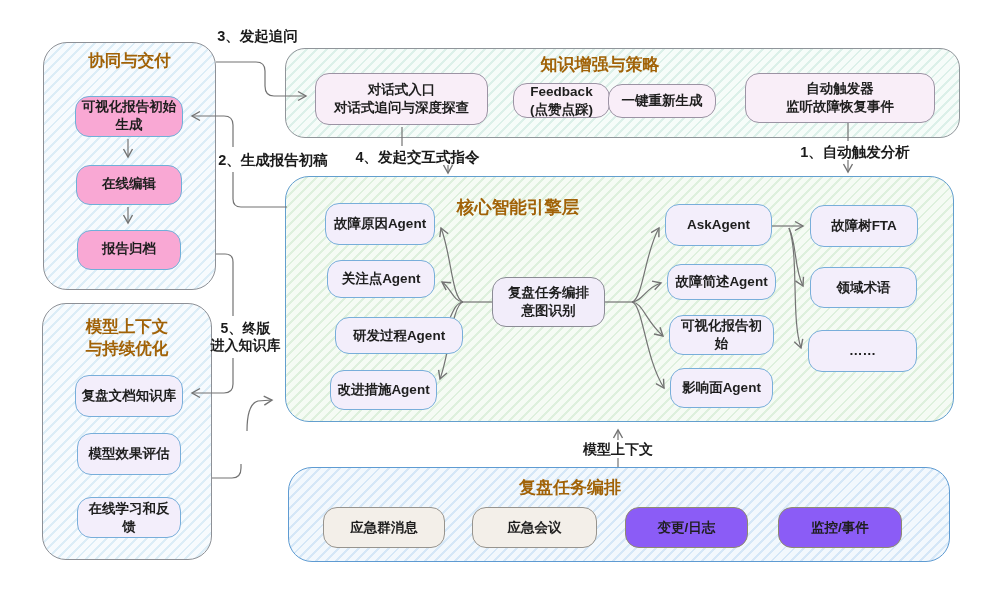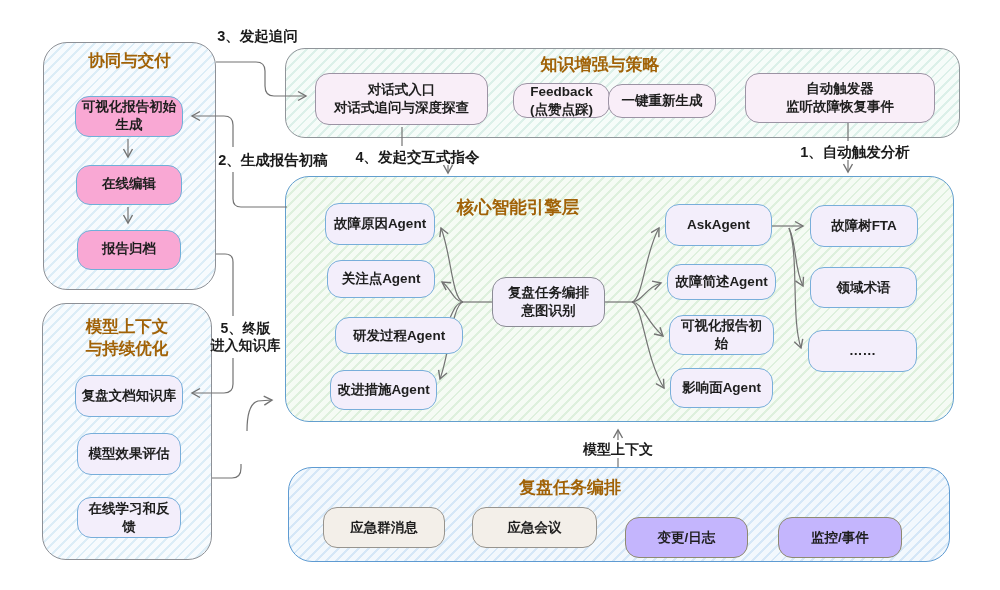--- a/index.html
+++ b/index.html
@@ -17,21 +17,21 @@
   .node{
     position:absolute;box-sizing:border-box;border-radius:14px;
     display:flex;flex-direction:column;align-items:center;justify-content:center;
     text-align:center;font-weight:700;font-size:13.5px;line-height:1.3;padding:2px 5px;color:#1e1e1e;
   }
   .n-blue   {background:#f9a8d4;border:1.4px solid #6fb0d9;font-family:Liberation Mono, monospace;}
   .n-lav    {background:#f3eefb;border:1.4px solid #78aeda;}
   .n-pink   {background:#f9eef8;border:1.4px solid #9c93a4;}
   .n-center {background:#f2edfa;border:1.4px solid #8b8b95;}
   .n-beige  {background:#f3efe9;border:1.4px solid #97948e;}
-  .n-yellow {background:#c4b5fd;border:1.4px solid #8e8a70;margin-top:10px;}
+  .n-yellow {background:#8b5cf6;border:1.4px solid #8e8a70;}
   .flow-label{position:absolute;font-weight:700;font-size:14.5px;text-align:center;line-height:1.22;color:#1a1a1a;}
 </style>
 </head>
 <body>
 
 <div class="canvas">
 
   <div class="layer hatch-blue" style="left:43px;top:42px;width:173px;height:248px"></div>
   <div class="layer hatch-blue" style="left:42px;top:303px;width:170px;height:257px"></div>
   <div class="layer hatch-mint" style="left:285px;top:48px;width:675px;height:90px;border-radius:20px"></div>

